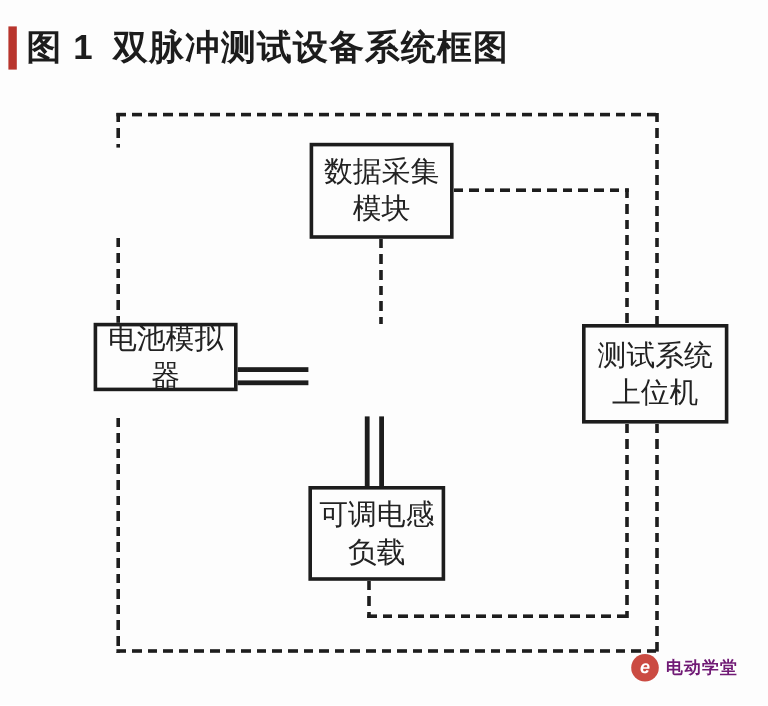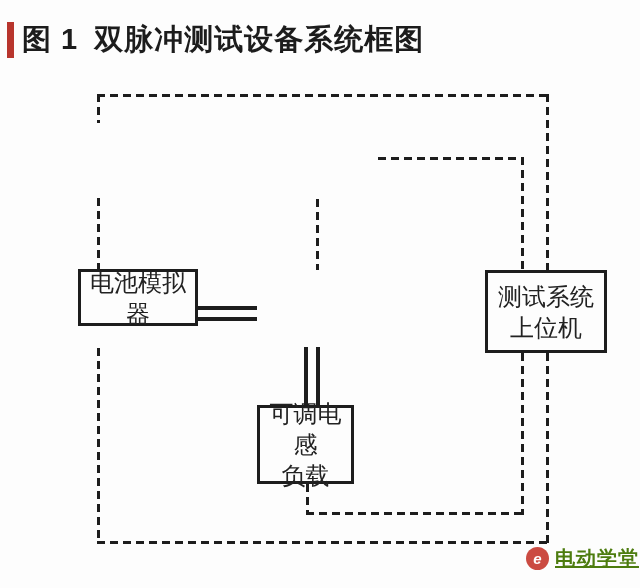--- a/index.html
+++ b/index.html
@@ -32,21 +32,21 @@
     font-size:24px;color:#222;line-height:31px;
     white-space:pre-line;
     box-sizing:border-box;
     z-index:2;
   }
   #node-safety  {left:38px; top:121px;width:120px;height:77px;}
   #node-daq     {left:258px;top:119px;width:120px;height:80px;}
   #node-battery {left:38px; top:269px;width:120px;height:57px;margin-left:40px;}
   #node-igbt    {left:257px;top:270px;width:121px;height:77px;}
   #node-host    {left:485px;top:270px;width:122px;height:83px;}
-  #node-load    {left:257px;top:405px;width:97px;height:79px;}
+  #node-load    {left:257px;top:405px;width:114px;height:79px;}
   
   .dh{ 
     position:absolute;height:3px;z-index:1;
     background:repeating-linear-gradient(90deg,#1d1d1d 0 8px,transparent 8px 13px);
   }
   .dv{ 
     position:absolute;width:3px;z-index:1;
     background:repeating-linear-gradient(180deg,#1d1d1d 0 8px,transparent 8px 13px);
   }
   
@@ -58,23 +58,22 @@
     display:flex;align-items:center;
   }
   .wm-logo{
     width:23px;height:23px;border-radius:50%;
     background:#cb4b42;color:#ffffff;
     display:flex;align-items:center;justify-content:center;
     font-size:15px;font-weight:bold;font-style:italic;
     margin-right:6px;flex:0 0 auto;
   }
   .wm-text{
-    font-size:20px;font-weight:bold;color:#4d7c0f;letter-spacing:1px;
+    font-size:14px;font-weight:bold;color:#701a75;letter-spacing:1px;
     white-space:nowrap;
-    text-decoration:underline;
   }
 </style>
 </head>
 <body>
 
 <div class="stage">
 
   <div class="title-row">
     <div class="accent-bar"></div>
     <div class="title-text">
@@ -94,20 +93,22 @@
   <div class="dv" style="left:316px;top:199px;height:71px;"></div>
   <div class="dv" style="left:306px;top:484px;height:31px;"></div>
   <div class="dh" style="left:306px;top:512px;width:218px;"></div>
   <div class="dv" style="left:521px;top:353px;height:162px;"></div>
 
   <div class="sh" style="left:158px;top:306px;width:99px;"></div>
   <div class="sh" style="left:158px;top:317px;width:99px;"></div>
   <div class="sv" style="left:304px;top:347px;height:58px;"></div>
   <div class="sv" style="left:316px;top:347px;height:58px;"></div>
 
+  <div class="node" id="node-daq">数据采集
+模块</div>
   <div class="node" id="node-battery">电池模拟
 器</div>
   <div class="node" id="node-host">测试系统
 上位机</div>
   <div class="node" id="node-load">可调电感
 负载</div>
 
   <div class="watermark">
     <div class="wm-logo">e</div>
     <div class="wm-text">电动学堂</div>

